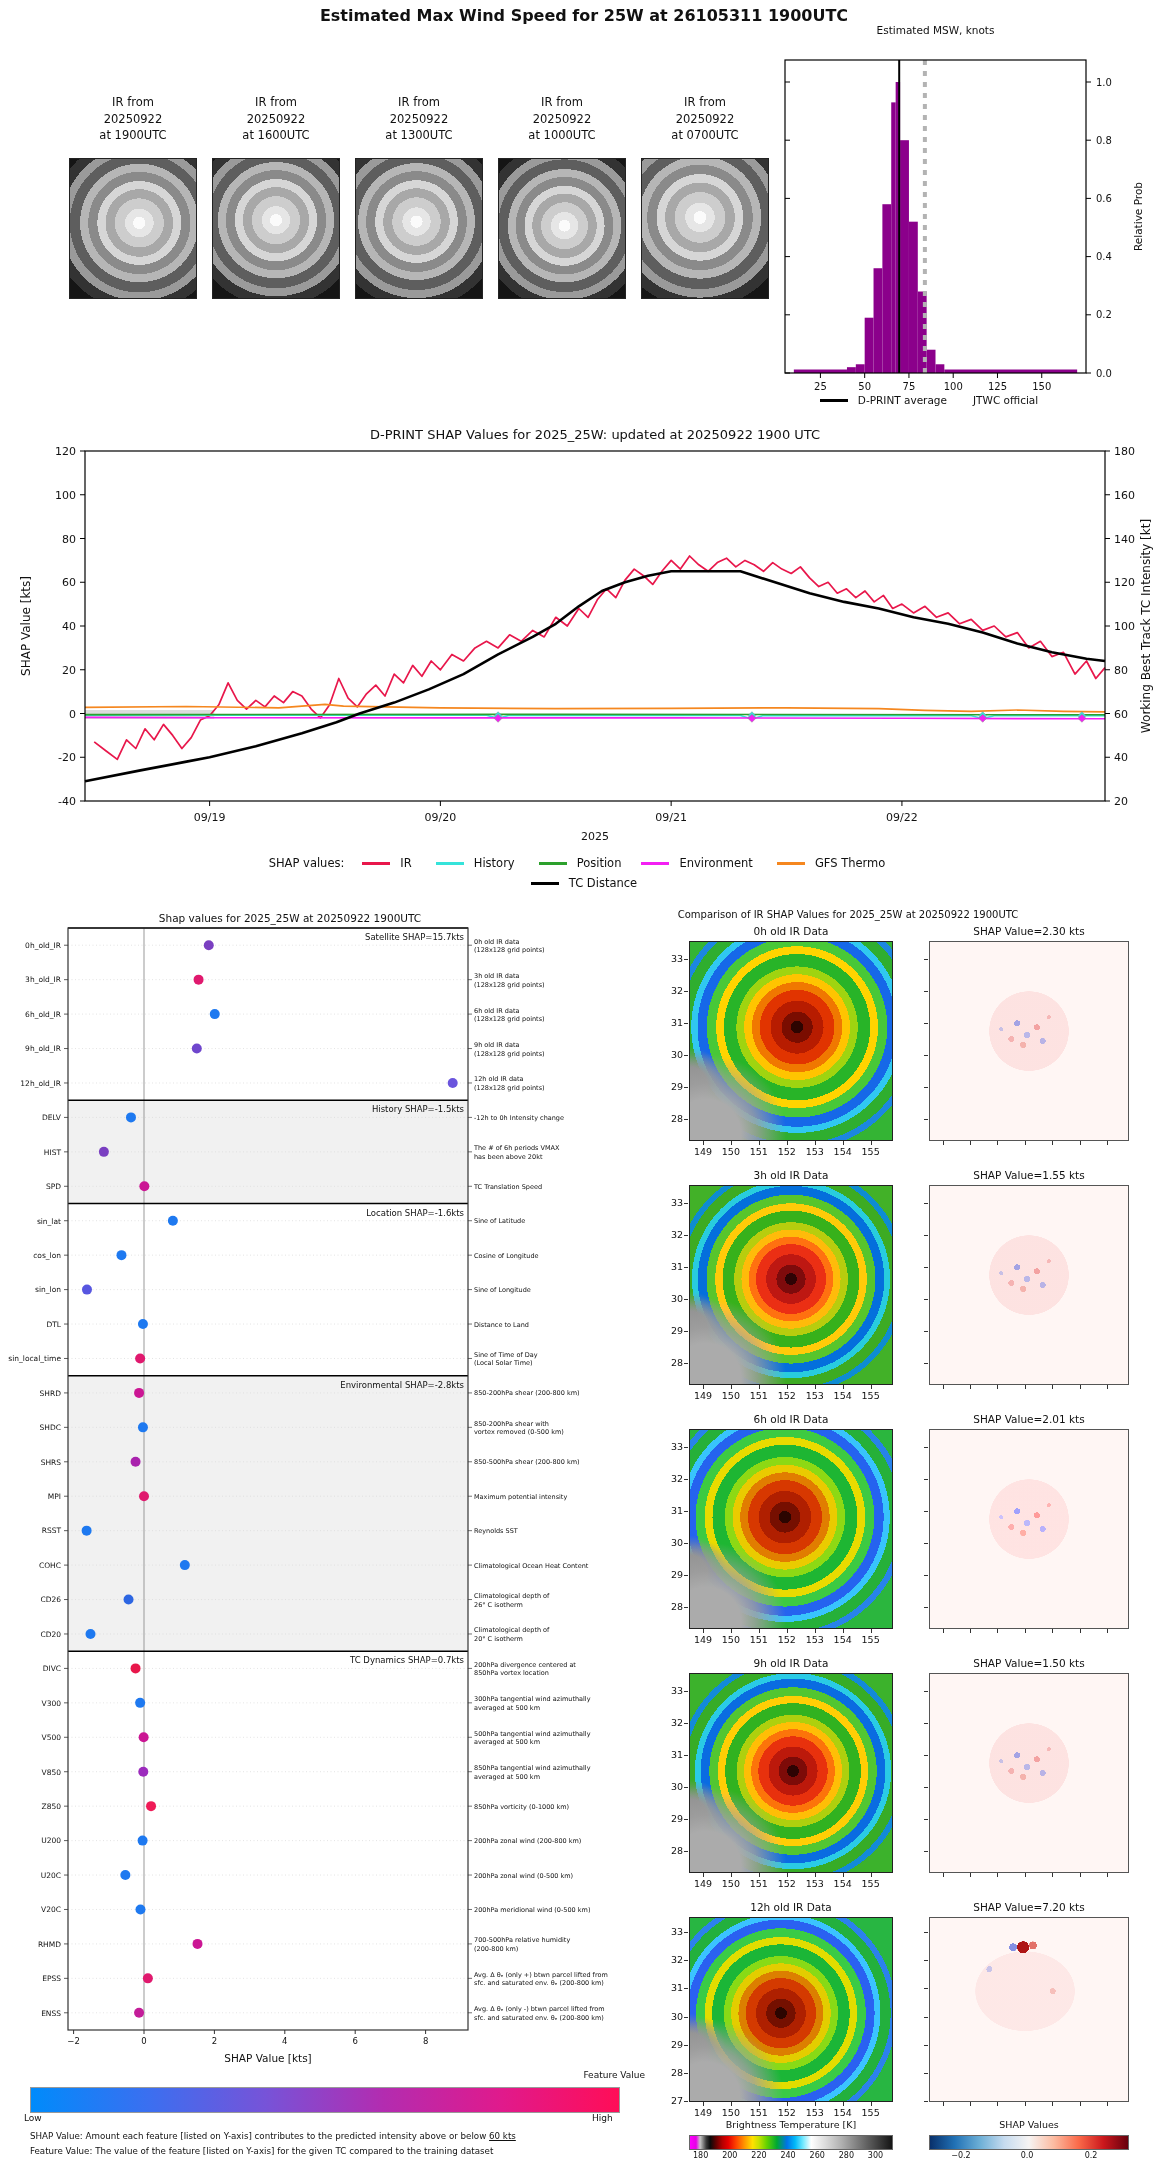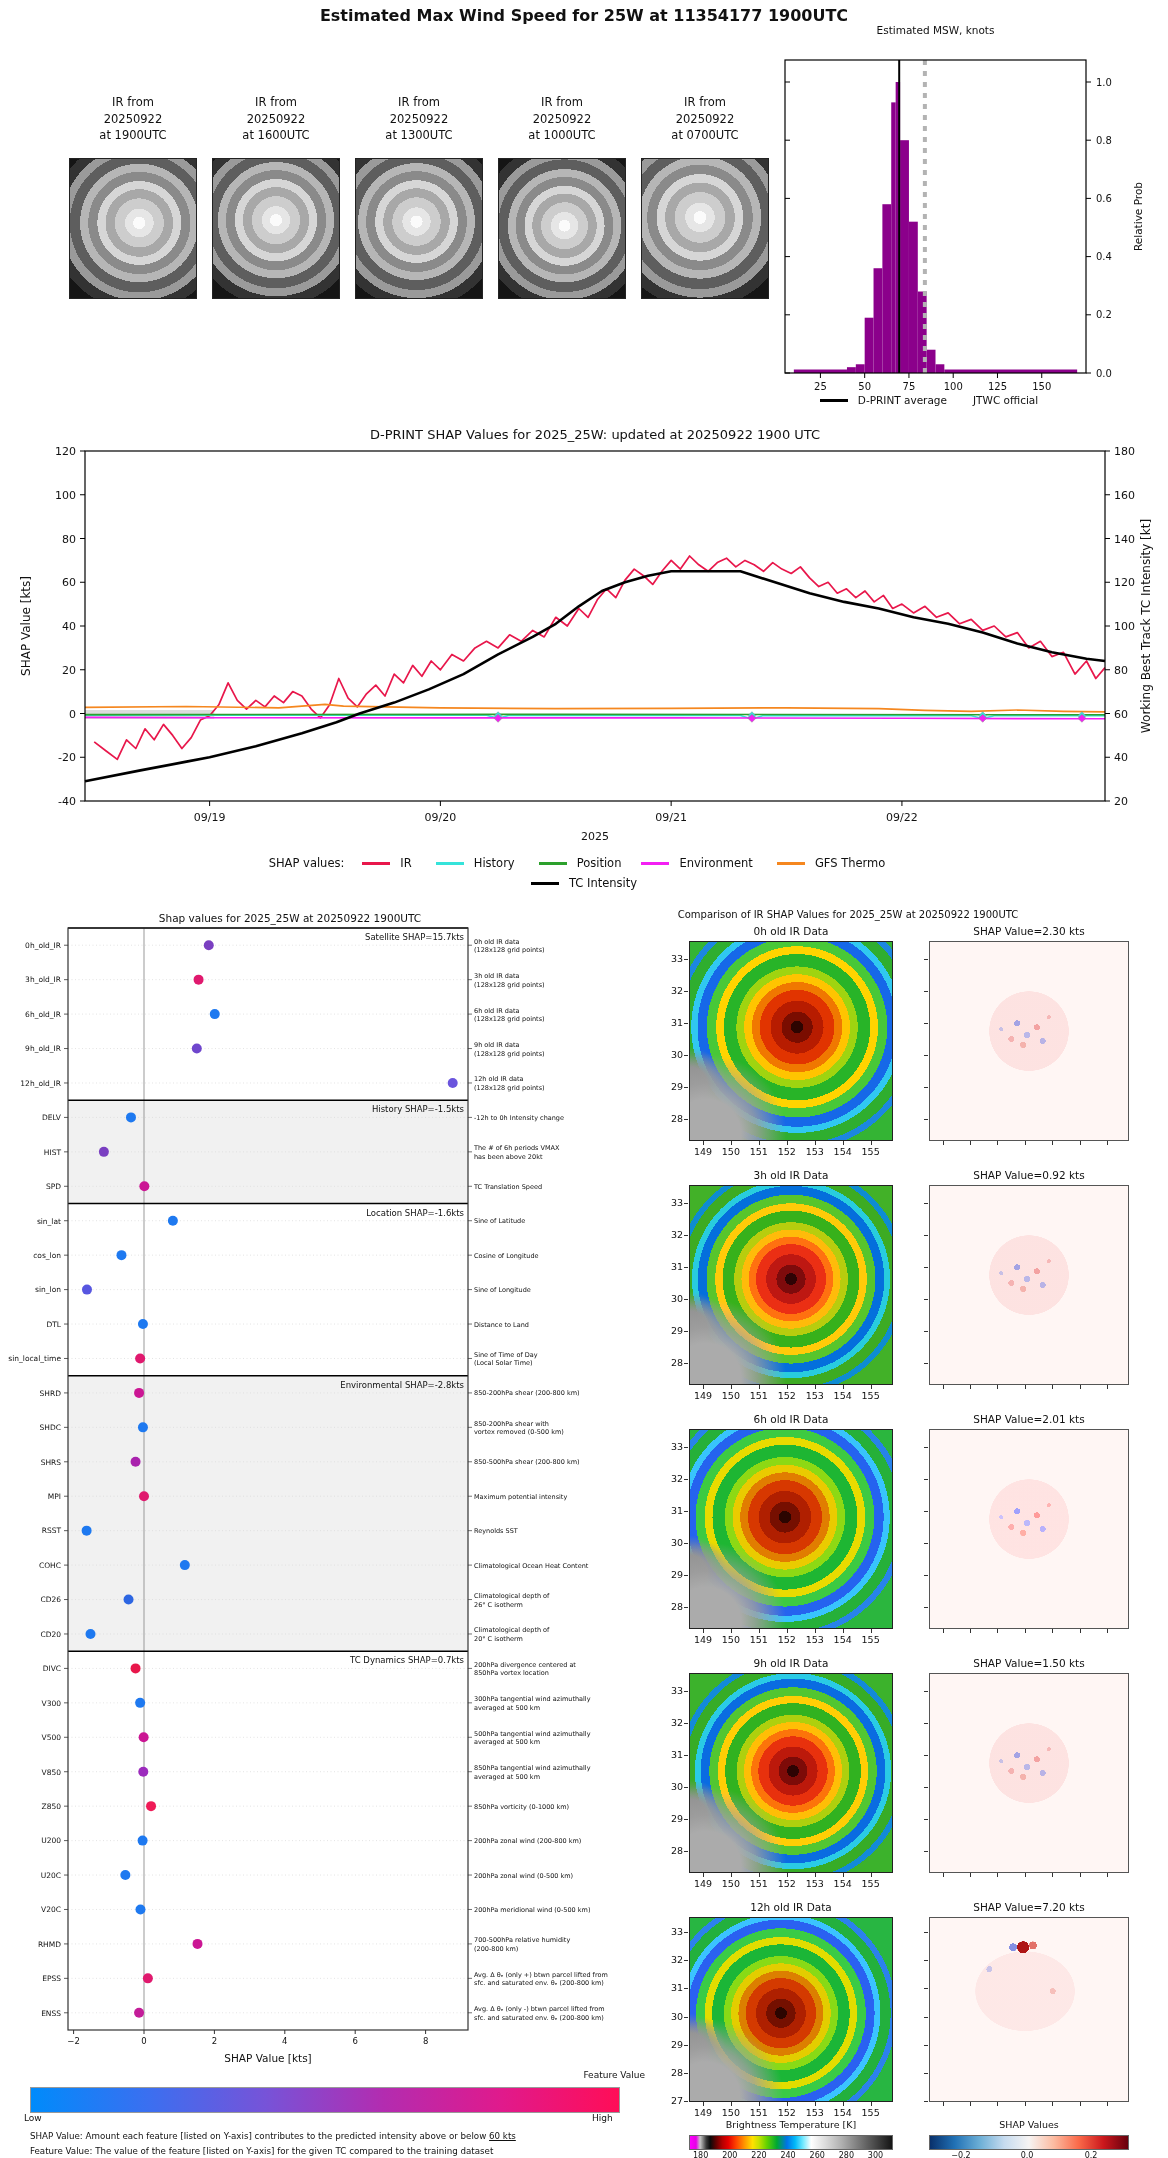--- a/index.html
+++ b/index.html
@@ -68,21 +68,21 @@
   .cbar{position:absolute;height:13px;border:1px solid #666;}
   .cbarlab{position:absolute;font-size:9.5px;text-align:center;}
   .cbartick{position:absolute;font-size:8px;}
   .ticky{position:absolute;width:4px;height:1px;background:#333;}
   .tickx{position:absolute;width:1px;height:4px;background:#333;}
 </style>
 </head>
 <body>
 
 <div id="root">
-  <div class="suptitle">Estimated Max Wind Speed for 25W at 11354177 1900UTC</div>
+  <div class="suptitle">Estimated Max Wind Speed for 25W at 26105311 1900UTC</div>
   <div id="thumbs">
       <div class="thumb" style="position: absolute; left: 69px; top: 94px;">
         <div class="cap">
           <div>IR from</div>
           <div>20250922</div>
           <div>at 1900UTC</div>
         </div>
         <div class="sat-thumb" style="--ex: 55%; --ey: 46%;"></div>
       </div>
       <div class="thumb" style="position: absolute; left: 212px; top: 94px;">
@@ -254,21 +254,21 @@
         <div style="margin-right: 14px;">History</div>
         <div class="legsample" style="border-top-color: rgb(44, 160, 44);"></div>
         <div style="margin-right: 10px;">Position</div>
         <div class="legsample" style="border-top-color: rgb(243, 31, 243);"></div>
         <div style="margin-right: 14px;">Environment</div>
         <div class="legsample" style="border-top-color: rgb(245, 135, 31);"></div>
         <div style="margin-right: 14px;">GFS Thermo</div>
       </div>
       <div class="legrow">
         <div class="legsample" style="border-top-color: rgb(0, 0, 0);"></div>
-        <div>TC Intensity</div>
+        <div>TC Distance</div>
       </div>
     </div>
   <svg id="dot" style="position:absolute;left:0;top:908px;z-index:2;" width="660" height="1170">
       <text x="290" y="14" font-size="10.5" text-anchor="middle">Shap values for 2025_25W at 20250922 1900UTC</text>
       <rect x="68" y="20" width="400" height="172.1875" fill="#ffffff"></rect>
       <rect x="68" y="192.1875" width="400" height="103.3125" fill="#f1f1f1"></rect>
       <rect x="68" y="295.5" width="400" height="172.1875" fill="#ffffff"></rect>
       <rect x="68" y="467.6875" width="400" height="275.5" fill="#f1f1f1"></rect>
       <rect x="68" y="743.1875" width="400" height="378.8125" fill="#ffffff"></rect>
       <line x1="144" x2="144" y1="20" y2="1122" stroke="#999" stroke-width="1"></line>
@@ -551,21 +551,21 @@
       <div class="axlab" style="left: 246.753px; top: 241px; width: 24px; text-align: center;">153</div>
       <div class="tickx" style="left: 258.753px; top: 236px;"></div>
       <div class="tickx" style="left: 496.288px; top: 236px;"></div>
       <div class="axlab" style="left: 274.699px; top: 241px; width: 24px; text-align: center;">154</div>
       <div class="tickx" style="left: 286.699px; top: 236px;"></div>
       <div class="tickx" style="left: 523.685px; top: 236px;"></div>
       <div class="axlab" style="left: 302.644px; top: 241px; width: 24px; text-align: center;">155</div>
       <div class="tickx" style="left: 314.644px; top: 236px;"></div>
       <div class="tickx" style="left: 551.082px; top: 236px;"></div>
       <div class="rowtitle" style="left: 133px; top: 264px; width: 204px;">3h old IR Data</div>
-      <div class="rowtitle" style="left: 373px; top: 264px; width: 200px;">SHAP Value=0.92 kts</div>
+      <div class="rowtitle" style="left: 373px; top: 264px; width: 200px;">SHAP Value=1.55 kts</div>
       <div class="ir-map" style="left: 133px; top: 280px; width: 202px; height: 198px; --ex: 50%; --ey: 47%; filter: hue-rotate(-8deg);"></div>
       <div class="shap-map " style="left: 373px; top: 280px; width: 198px; height: 198px;"></div>
       <div class="axlab" style="left: 107px; top: 291.6px; width: 20px; text-align: right;">33</div>
       <div class="ticky" style="left: 128px; top: 297.6px;"></div>
       <div class="ticky" style="left: 368px; top: 297.6px;"></div>
       <div class="axlab" style="left: 107px; top: 323.6px; width: 20px; text-align: right;">32</div>
       <div class="ticky" style="left: 128px; top: 329.6px;"></div>
       <div class="ticky" style="left: 368px; top: 329.6px;"></div>
       <div class="axlab" style="left: 107px; top: 355.6px; width: 20px; text-align: right;">31</div>
       <div class="ticky" style="left: 128px; top: 361.6px;"></div>

